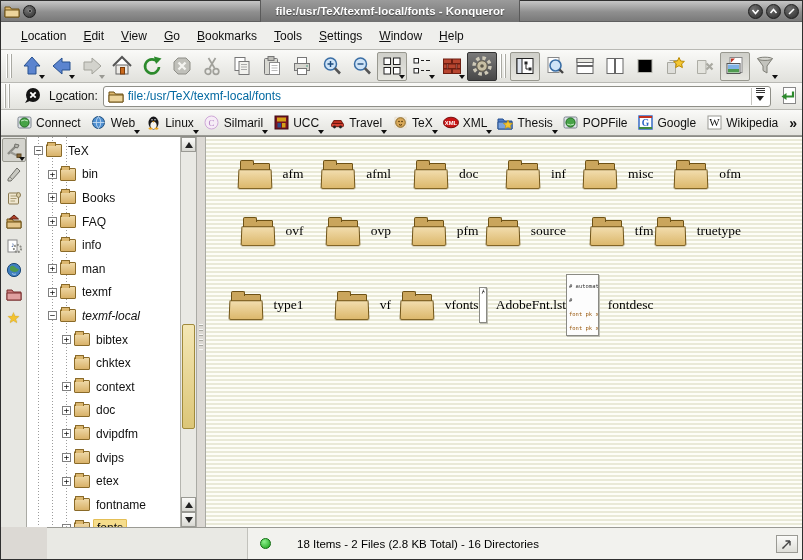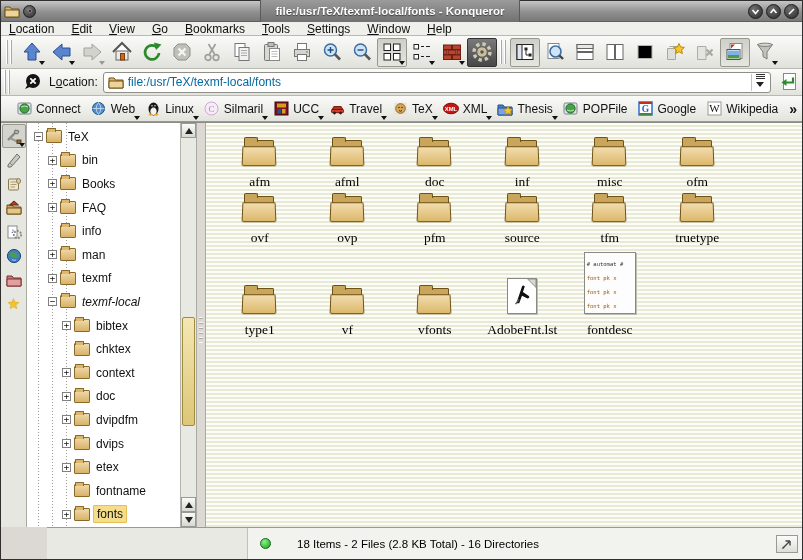--- a/index.html
+++ b/index.html
@@ -13,21 +13,21 @@
   .title-plate { flex:0 1 auto; margin:16px auto; background:linear-gradient(#9d9d9d,#6f6f6f); border:1px solid #5a5a5a; border-radius:2px; padding:5px 14px; }
   .title-plate span { color:#fff; font-weight:bold; font-size:11.5px; text-shadow:0 1px 1px #3c3c3c; white-space:nowrap; }
   .winbtn { width:15px; height:15px; border-radius:50%; background:radial-gradient(circle at 35% 30%, #6f6f6f, #2c2c2c); border:1px solid #1d1d1d; display:flex; align-items:center; justify-content:center; }
   .winbtn svg { display:block; }
   .winbtns { display:flex; gap:3px; margin-left:4px; }
   .appicon { display:flex; }
   .stickybtn { width:13px; height:13px; border-radius:50%; background:radial-gradient(circle at 35% 30%, #777, #2e2e2e); border:1px solid #1d1d1d; display:flex; align-items:center; justify-content:center; }
   .stickybtn i { width:4px; height:4px; border-radius:50%; background:#111; border:1px solid #888; display:block; }
 
   
-  .menubar { height:14px; background:#efefec; border-bottom:1px solid #b9b9b4; display:flex; align-items:center; padding-left:8px; gap:17px; }
+  .menubar { height:28px; background:#efefec; border-bottom:1px solid #b9b9b4; display:flex; align-items:center; padding-left:20px; gap:17px; }
   .menu-item { display:inline-block; font-size:12px; color:#101010; cursor:default; }
   .menu-item::first-letter { text-decoration:underline; }
 
   
   .toolbar { height:33px; background:linear-gradient(#fafaf8,#e1e1dc); border-bottom:1px solid #b9b9b4; display:flex; align-items:center; padding:0 2px; }
   .handle { width:8px; height:24px; margin:0 3px; background:repeating-linear-gradient(to right,#ffffff 0 1px,#a9a9a2 1px 2px,rgba(0,0,0,0) 2px 4px); }
   .tbtn { width:30px; height:29px; display:flex; align-items:center; justify-content:center; position:relative; border:1px solid rgba(0,0,0,0); border-radius:2px; flex:0 0 auto; }
   .tbtn.pressed { background:linear-gradient(#cfcfc9,#e6e6e0); border-color:#98988f; }
   .tbtn.dark { background:linear-gradient(#7a7a7a,#474747); border-color:#333; }
   .dd { position:absolute; right:1px; bottom:1px; width:0; height:0; border-left:3px solid rgba(0,0,0,0); border-right:3px solid rgba(0,0,0,0); border-top:4px solid #101010; }
@@ -85,21 +85,21 @@
   .tri-up { width:0; height:0; border-left:4px solid rgba(0,0,0,0); border-right:4px solid rgba(0,0,0,0); border-bottom:6px solid #222; }
   .tri-down { width:0; height:0; border-left:4px solid rgba(0,0,0,0); border-right:4px solid rgba(0,0,0,0); border-top:6px solid #222; }
   .thumb { position:absolute; left:1px; width:13px; top:48%; height:27%; background:linear-gradient(#f4e7b4,#dcc678); border:1px solid #a08a3c; border-radius:2px;
            background-image:linear-gradient(#f4e7b4,#dcc678),repeating-linear-gradient(to bottom,rgba(0,0,0,0) 0 4px,#bfa75a 4px 5px); }
 
   .splitter { width:9px; background:#dcd9d4; border-right:1px solid #aaaaa4; position:relative; }
   .splitter::after { content:""; position:absolute; top:48%; left:2px; width:4px; height:26px; background:repeating-linear-gradient(to bottom,#f6f6f4 0 1px,#a9a9a2 1px 2px,rgba(0,0,0,0) 2px 5px); }
 
   .mainview { flex:1; background:repeating-linear-gradient(to bottom,#fdfdf7 0 2px,#e9e9d7 2px 4px); padding:8px 0 0 10px; overflow:hidden; }
   .grid { display:grid; grid-template-columns:repeat(6, 87.5px); grid-template-rows:58px 56px 92px; }
-  .cell { display:flex; flex-direction:column; align-items:center; justify-content:flex-end; gap:9px; }
+  .cell { display:flex; flex-direction:row; align-items:center; justify-content:flex-end; gap:9px; }
   .cell-label { font-family:"Liberation Serif","DejaVu Serif", serif; font-size:13.5px; color:#000; line-height:14px; }
 
   .folder-big { width:37px; height:29px; position:relative; }
   .folder-big .back { position:absolute; left:3px; right:4px; top:3px; bottom:0; background:#caa55c; border:1px solid #6e5216; border-radius:1px; }
   .folder-big .back::before { content:""; position:absolute; top:-4px; left:-1px; width:12px; height:4px; background:#caa55c; border:1px solid #6e5216; border-bottom:none; border-radius:2px 2px 0 0; }
   .folder-big .front { position:absolute; left:1px; right:2px; bottom:0; height:20px; background:linear-gradient(#f2ddae,#dcb86c); border:1px solid #6e5216; border-radius:1px 1px 2px 2px; transform:perspective(40px) rotateX(6deg); }
 
   .adobe-icon { width:30px; height:36px; position:relative; background:#fff; border:1px solid #8a8a84; box-shadow:1px 1px 0 #bdbdb2; }
   .adobe-icon svg { position:absolute; inset:0; }
 

